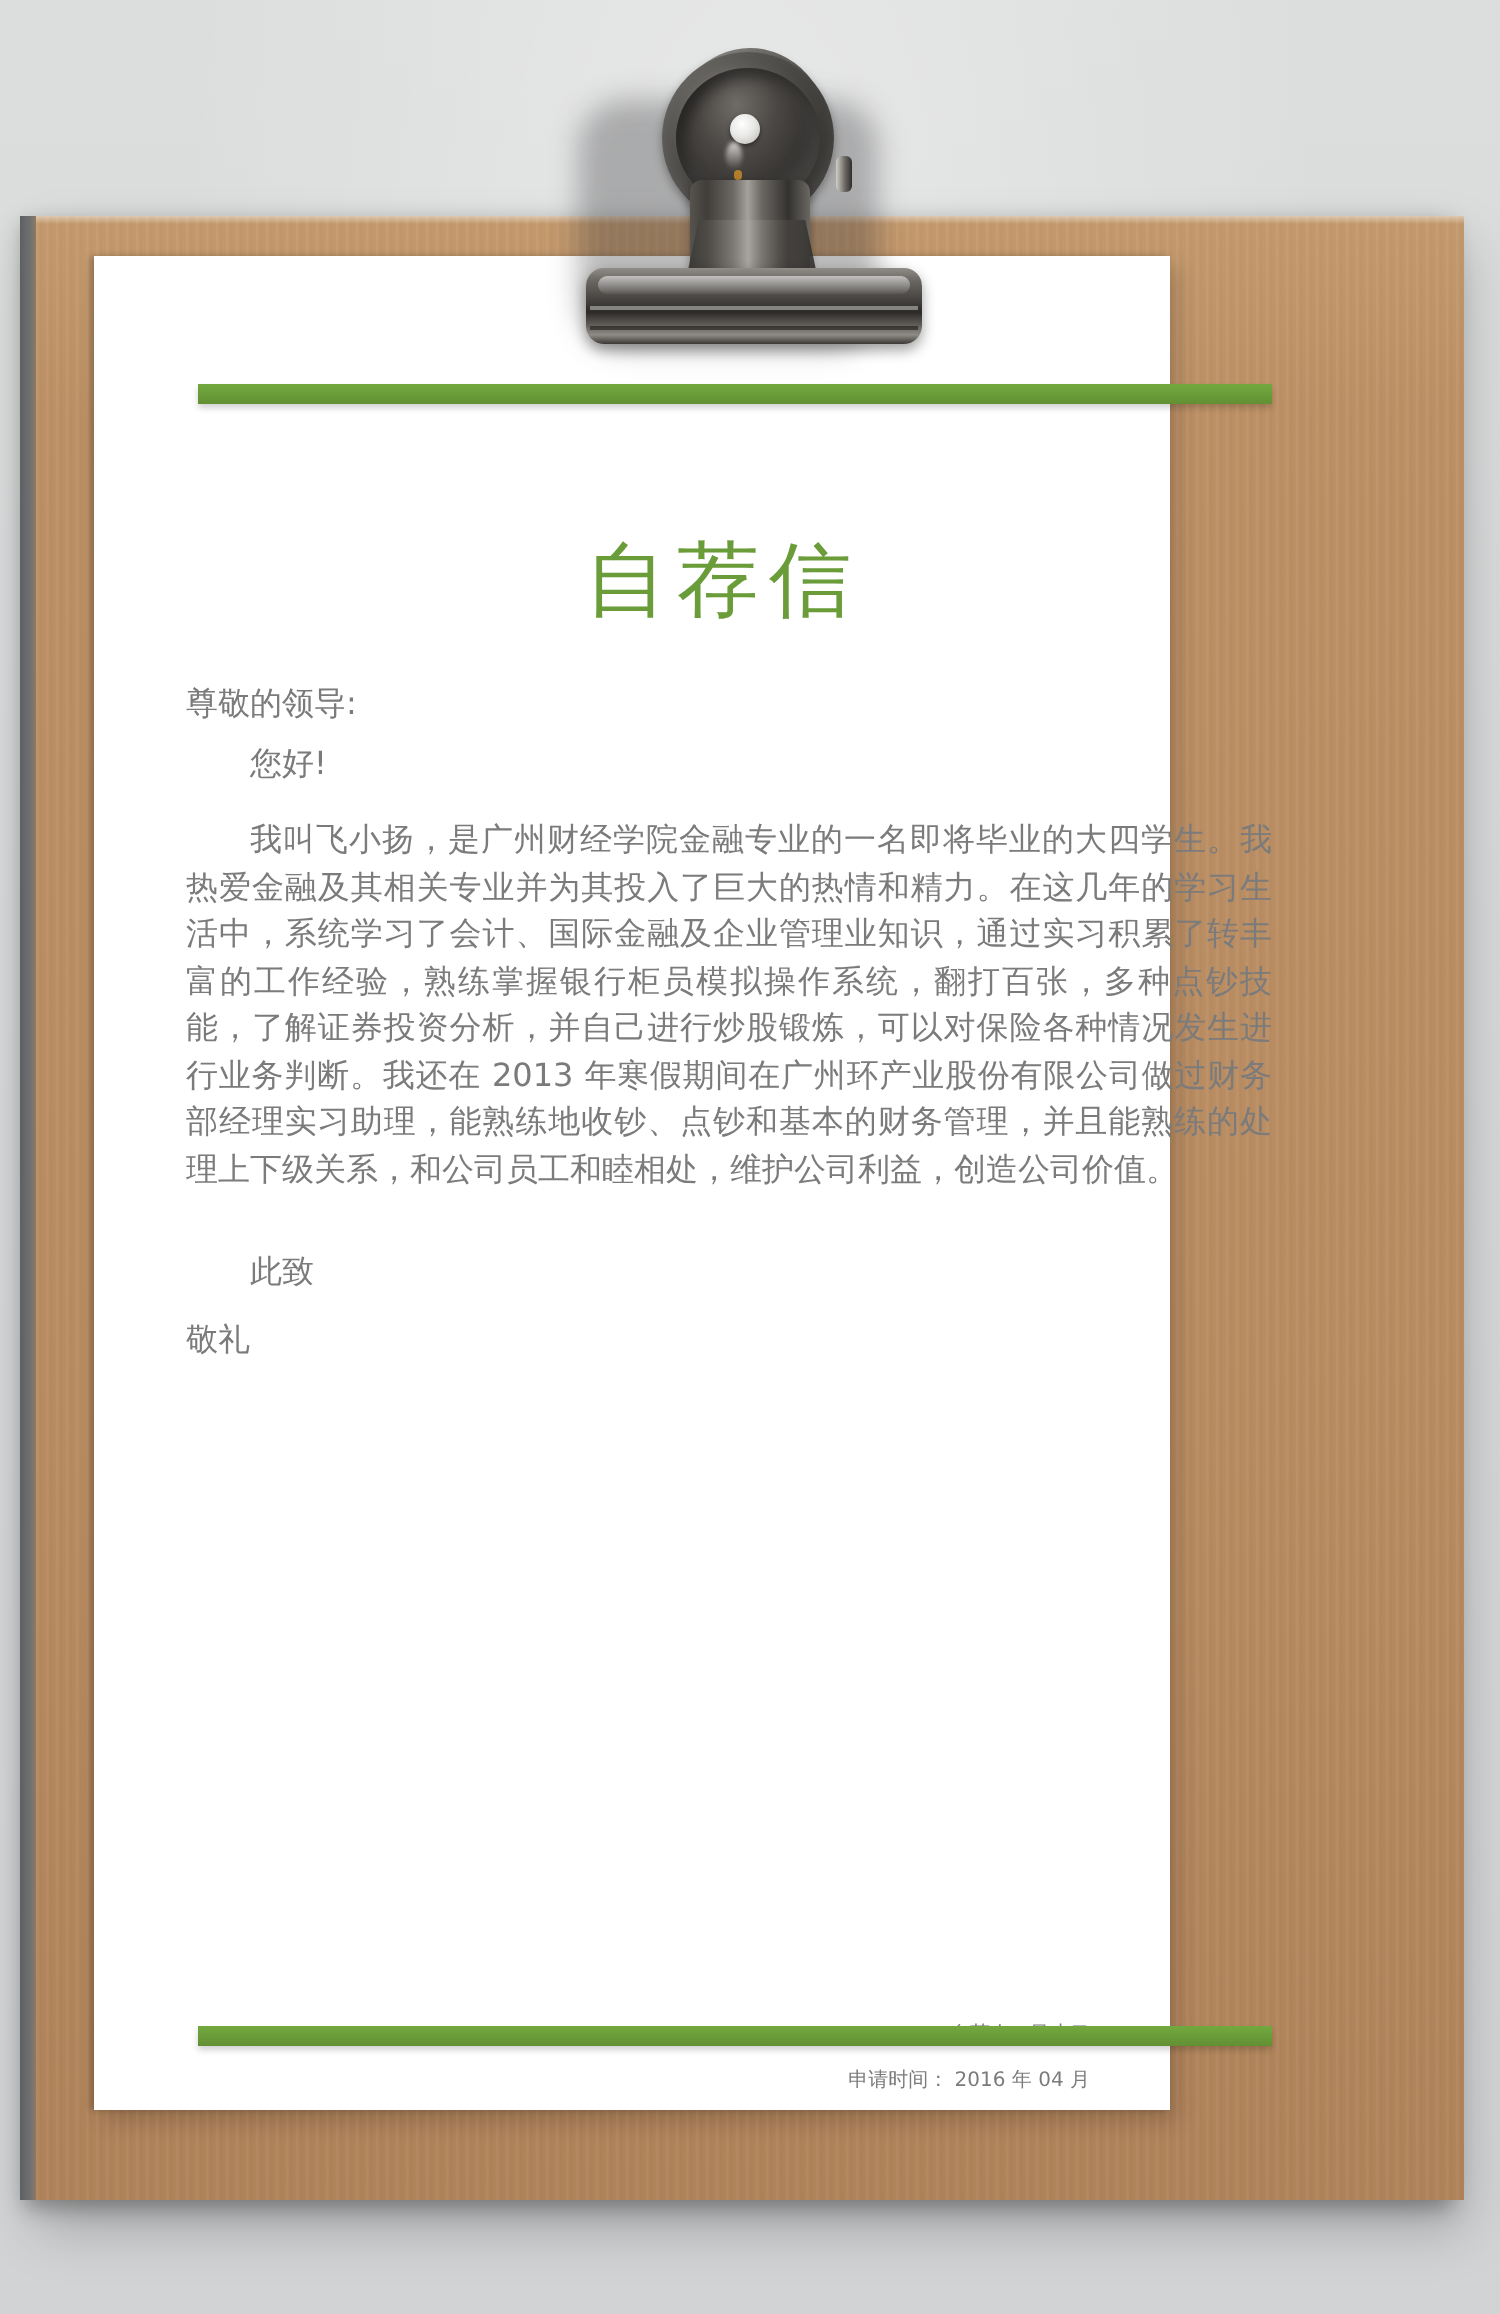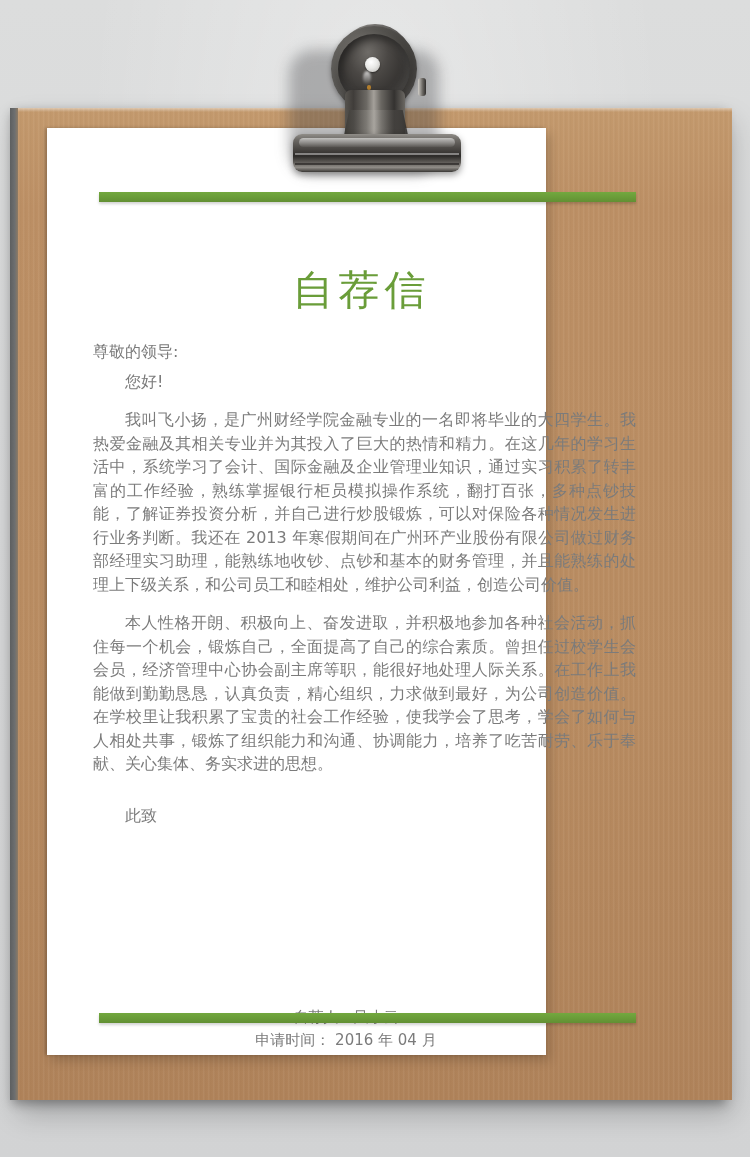--- a/index.html
+++ b/index.html
@@ -67,21 +67,21 @@
     width: 714px; height: 4px;
     background: linear-gradient(180deg, rgba(255,255,255,0.45), rgba(255,255,255,0));
     pointer-events: none;
   }
 
   
   .paper {
     position: absolute;
     left: 29px;
     top: 20px;
-    width: 499px;
+    width: 538px;
     height: 927px;
     background: #ffffff;
     box-shadow:
       -2px 0 3px rgba(0,0,0,0.20),
       4px 6px 10px rgba(0,0,0,0.16);
   }
 
   
   .rule {
     position: absolute;
@@ -140,23 +140,23 @@
   .closing-2 {
     margin-top: 10px !important;
   }
 
   
   .signature {
     position: absolute;
     right: 40px;
     top: 878px;
     width: 320px;
-    text-align: center;
+    text-align: right;
     color: #7b7b7b;
-    font-size: 15px;
+    font-size: 10px;
     line-height: 23px;
   }
   .signature div { white-space: nowrap; }
 
   
   .clip {
     position: absolute;
     left: 287px;
     top: 22px;
     width: 180px;
@@ -325,22 +325,22 @@
     <div class="paper">
 
       <div class="rule rule-top"></div>
 
       <div class="doc-title">自荐信</div>
 
       <div class="letter">
         <p class="salutation">尊敬的领导:</p>
         <p class="greeting">您好!</p>
         <p class="para">我叫飞小扬，是广州财经学院金融专业的一名即将毕业的大四学生。我热爱金融及其相关专业并为其投入了巨大的热情和精力。在这几年的学习生活中，系统学习了会计、国际金融及企业管理业知识，通过实习积累了转丰富的工作经验，熟练掌握银行柜员模拟操作系统，翻打百张，多种点钞技能，了解证券投资分析，并自己进行炒股锻炼，可以对保险各种情况发生进行业务判断。我还在 2013 年寒假期间在广州环产业股份有限公司做过财务部经理实习助理，能熟练地收钞、点钞和基本的财务管理，并且能熟练的处理上下级关系，和公司员工和睦相处，维护公司利益，创造公司价值。</p>
-        <p class="para">本人性格开朗、积极向上、奋发进取，并积极地参加各种社会活动，抓住每一个机会，锻炼自己，全面提高了自己的综合素质。曾担任过校学生会会员，经济管理中心协会副主席等职，能很好地处理人际关系。在工作上我能做到勤勤恳恳，认真负责，精心组织，力求做到最好，为公司创造价值。在学校里让我积累了宝贵的社会工作经验，使我学会了思考，学会了如何与人相处共事，锻炼了组织能力和沟通、协调能力，培养了吃苦耐劳、乐于奉献、关心集体、务实求进的思想。</p>
         <p class="closing-1">此致</p>
+        <p class="closing-2">敬礼</p>
       </div>
 
       <div class="signature">
         <div>自荐人：风小云</div>
         <div>申请时间： 2016 年 04 月</div>
       </div>
 
       <div class="rule rule-bottom"></div>
     </div>
   </div>

